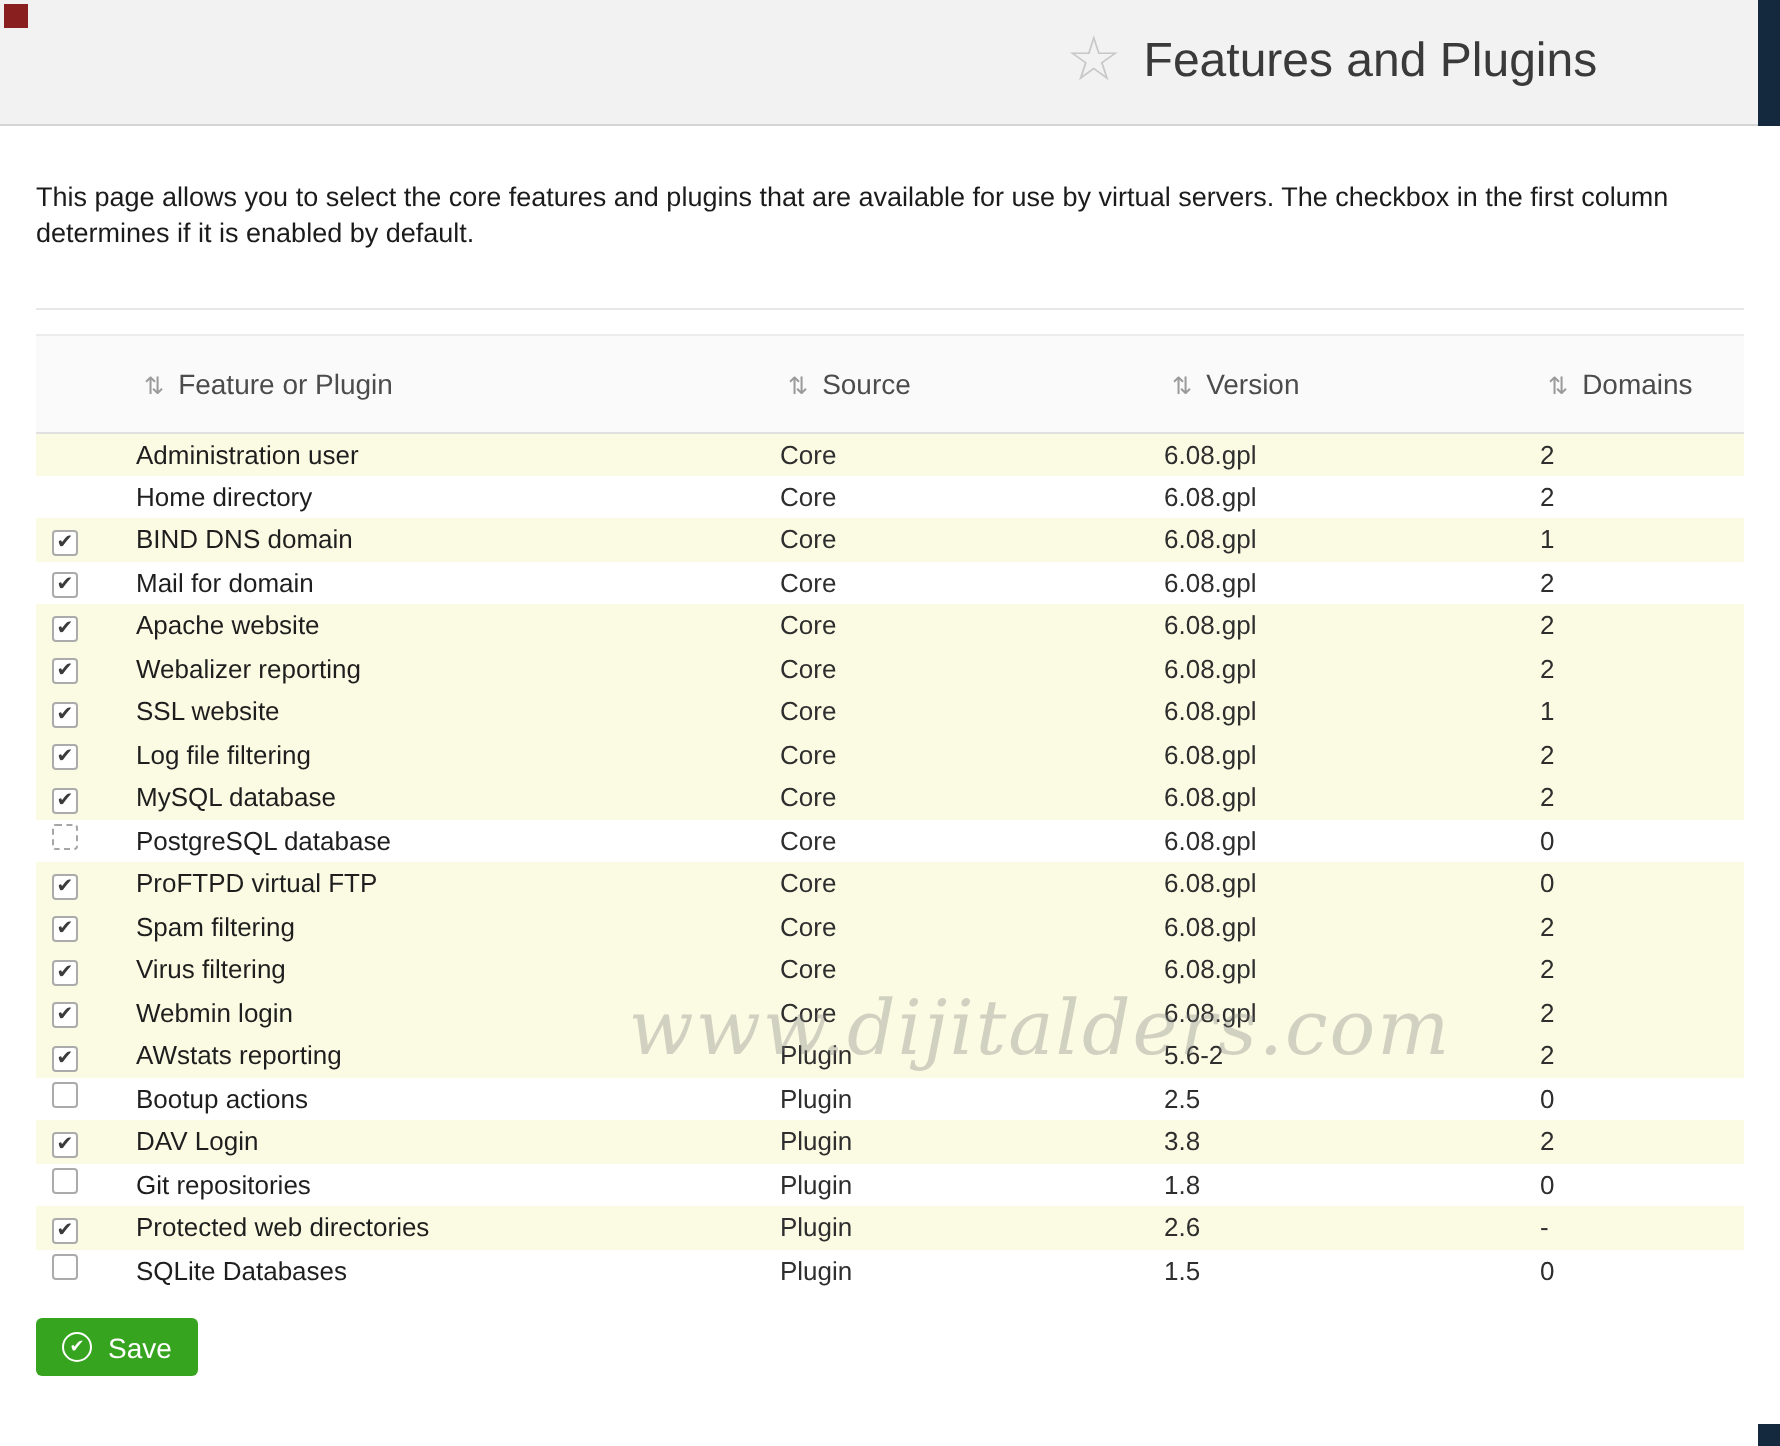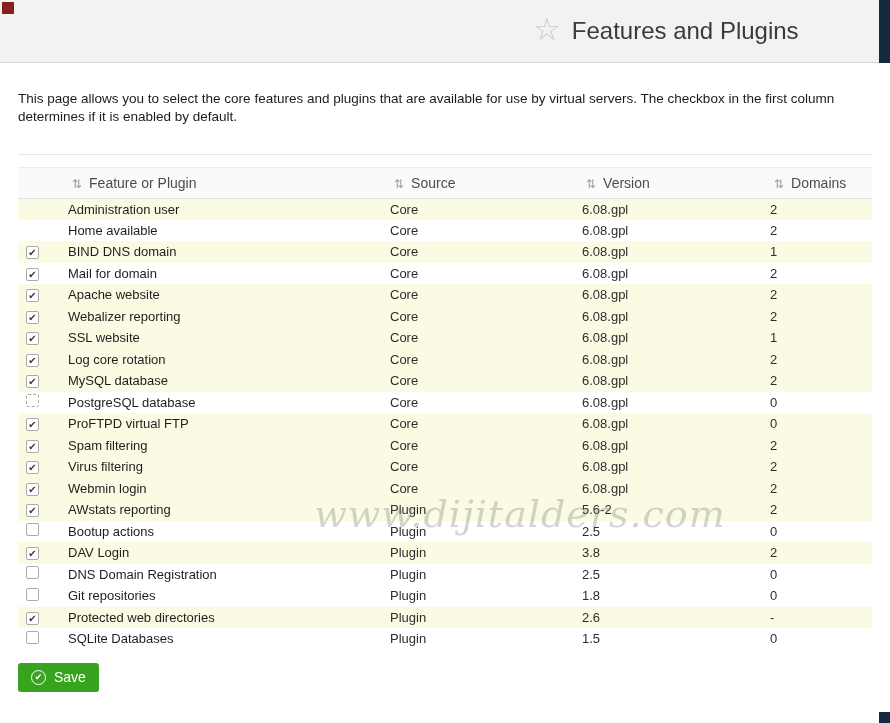--- a/index.html
+++ b/index.html
@@ -22,21 +22,21 @@
   .corner{position:absolute;top:2px;left:2px;width:12px;height:12px;background:var(--maroon);}
   .title-wrap{position:absolute;left:533px;top:0;height:62px;display:flex;align-items:center;gap:11px;}
   .star{font-size:31px;color:#c8c8c8;line-height:1;margin-top:-4px;}
   .page-title{font-size:24px;font-weight:400;color:#3a3a3a;}
 
   .main{position:absolute;top:75px;left:0;width:890px;}
   .intro{margin:15px 18px 0;width:858px;font-size:13.5px;line-height:1.32;color:#1b1b1b;}
   .rule{border:none;border-top:1px solid #e7e7e7;margin:28px 18px 0;}
 
   table{border-collapse:collapse;table-layout:fixed;margin:12px 0 0 18px;width:854px;font-size:13px;}
-  th{height:31px;text-align:left;font-weight:400;font-size:14px;color:#4c4c4c;background:#fafafa;
+  th{height:49px;text-align:left;font-weight:400;font-size:14px;color:#4c4c4c;background:#fafafa;
      border-top:1px solid #ececec;border-bottom:1px solid #e1e1e1;padding-left:6px;vertical-align:middle;white-space:nowrap;}
   .sort{display:inline-block;color:#9b9b9b;font-size:12px;margin-right:7px;}
   td{height:21.5px;vertical-align:middle;padding-left:2px;color:#2e2e2e;white-space:nowrap;overflow:hidden;}
   td.c-check{padding-left:8px;}
   td.c-name{color:#1e1e1e;}
   tr.hl{background:var(--highlight);padding-left:16px;}
   .cb{display:inline-block;width:13px;height:13px;border:1px solid #ababab;border-radius:2px;background:#fff;
       font-size:10px;line-height:11px;text-align:center;color:#3b3b3b;cursor:pointer;}
   .cb.dashed{border-style:dashed;border-color:#a5a5a5;}
 
@@ -97,21 +97,21 @@
       <tbody id="rows">
           <tr class="hl">
             <td class="c-check"></td>
             <td class="c-name">Administration user</td>
             <td class="c-source">Core</td>
             <td class="c-version">6.08.gpl</td>
             <td class="c-domains">2</td>
           </tr>
           <tr>
             <td class="c-check"></td>
-            <td class="c-name">Home available</td>
+            <td class="c-name">Home directory</td>
             <td class="c-source">Core</td>
             <td class="c-version">6.08.gpl</td>
             <td class="c-domains">2</td>
           </tr>
           <tr class="hl">
             <td class="c-check"><span class="cb">✔</span></td>
             <td class="c-name">BIND DNS domain</td>
             <td class="c-source">Core</td>
             <td class="c-version">6.08.gpl</td>
             <td class="c-domains">1</td>
@@ -139,21 +139,21 @@
           </tr>
           <tr class="hl">
             <td class="c-check"><span class="cb">✔</span></td>
             <td class="c-name">SSL website</td>
             <td class="c-source">Core</td>
             <td class="c-version">6.08.gpl</td>
             <td class="c-domains">1</td>
           </tr>
           <tr class="hl">
             <td class="c-check"><span class="cb">✔</span></td>
-            <td class="c-name">Log core rotation</td>
+            <td class="c-name">Log file filtering</td>
             <td class="c-source">Core</td>
             <td class="c-version">6.08.gpl</td>
             <td class="c-domains">2</td>
           </tr>
           <tr class="hl">
             <td class="c-check"><span class="cb">✔</span></td>
             <td class="c-name">MySQL database</td>
             <td class="c-source">Core</td>
             <td class="c-version">6.08.gpl</td>
             <td class="c-domains">2</td>
@@ -206,27 +206,20 @@
             <td class="c-source">Plugin</td>
             <td class="c-version">2.5</td>
             <td class="c-domains">0</td>
           </tr>
           <tr class="hl">
             <td class="c-check"><span class="cb">✔</span></td>
             <td class="c-name">DAV Login</td>
             <td class="c-source">Plugin</td>
             <td class="c-version">3.8</td>
             <td class="c-domains">2</td>
-          </tr>
-          <tr>
-            <td class="c-check"><span class="cb"></span></td>
-            <td class="c-name">DNS Domain Registration</td>
-            <td class="c-source">Plugin</td>
-            <td class="c-version">2.5</td>
-            <td class="c-domains">0</td>
           </tr>
           <tr>
             <td class="c-check"><span class="cb"></span></td>
             <td class="c-name">Git repositories</td>
             <td class="c-source">Plugin</td>
             <td class="c-version">1.8</td>
             <td class="c-domains">0</td>
           </tr>
           <tr class="hl">
             <td class="c-check"><span class="cb">✔</span></td>

